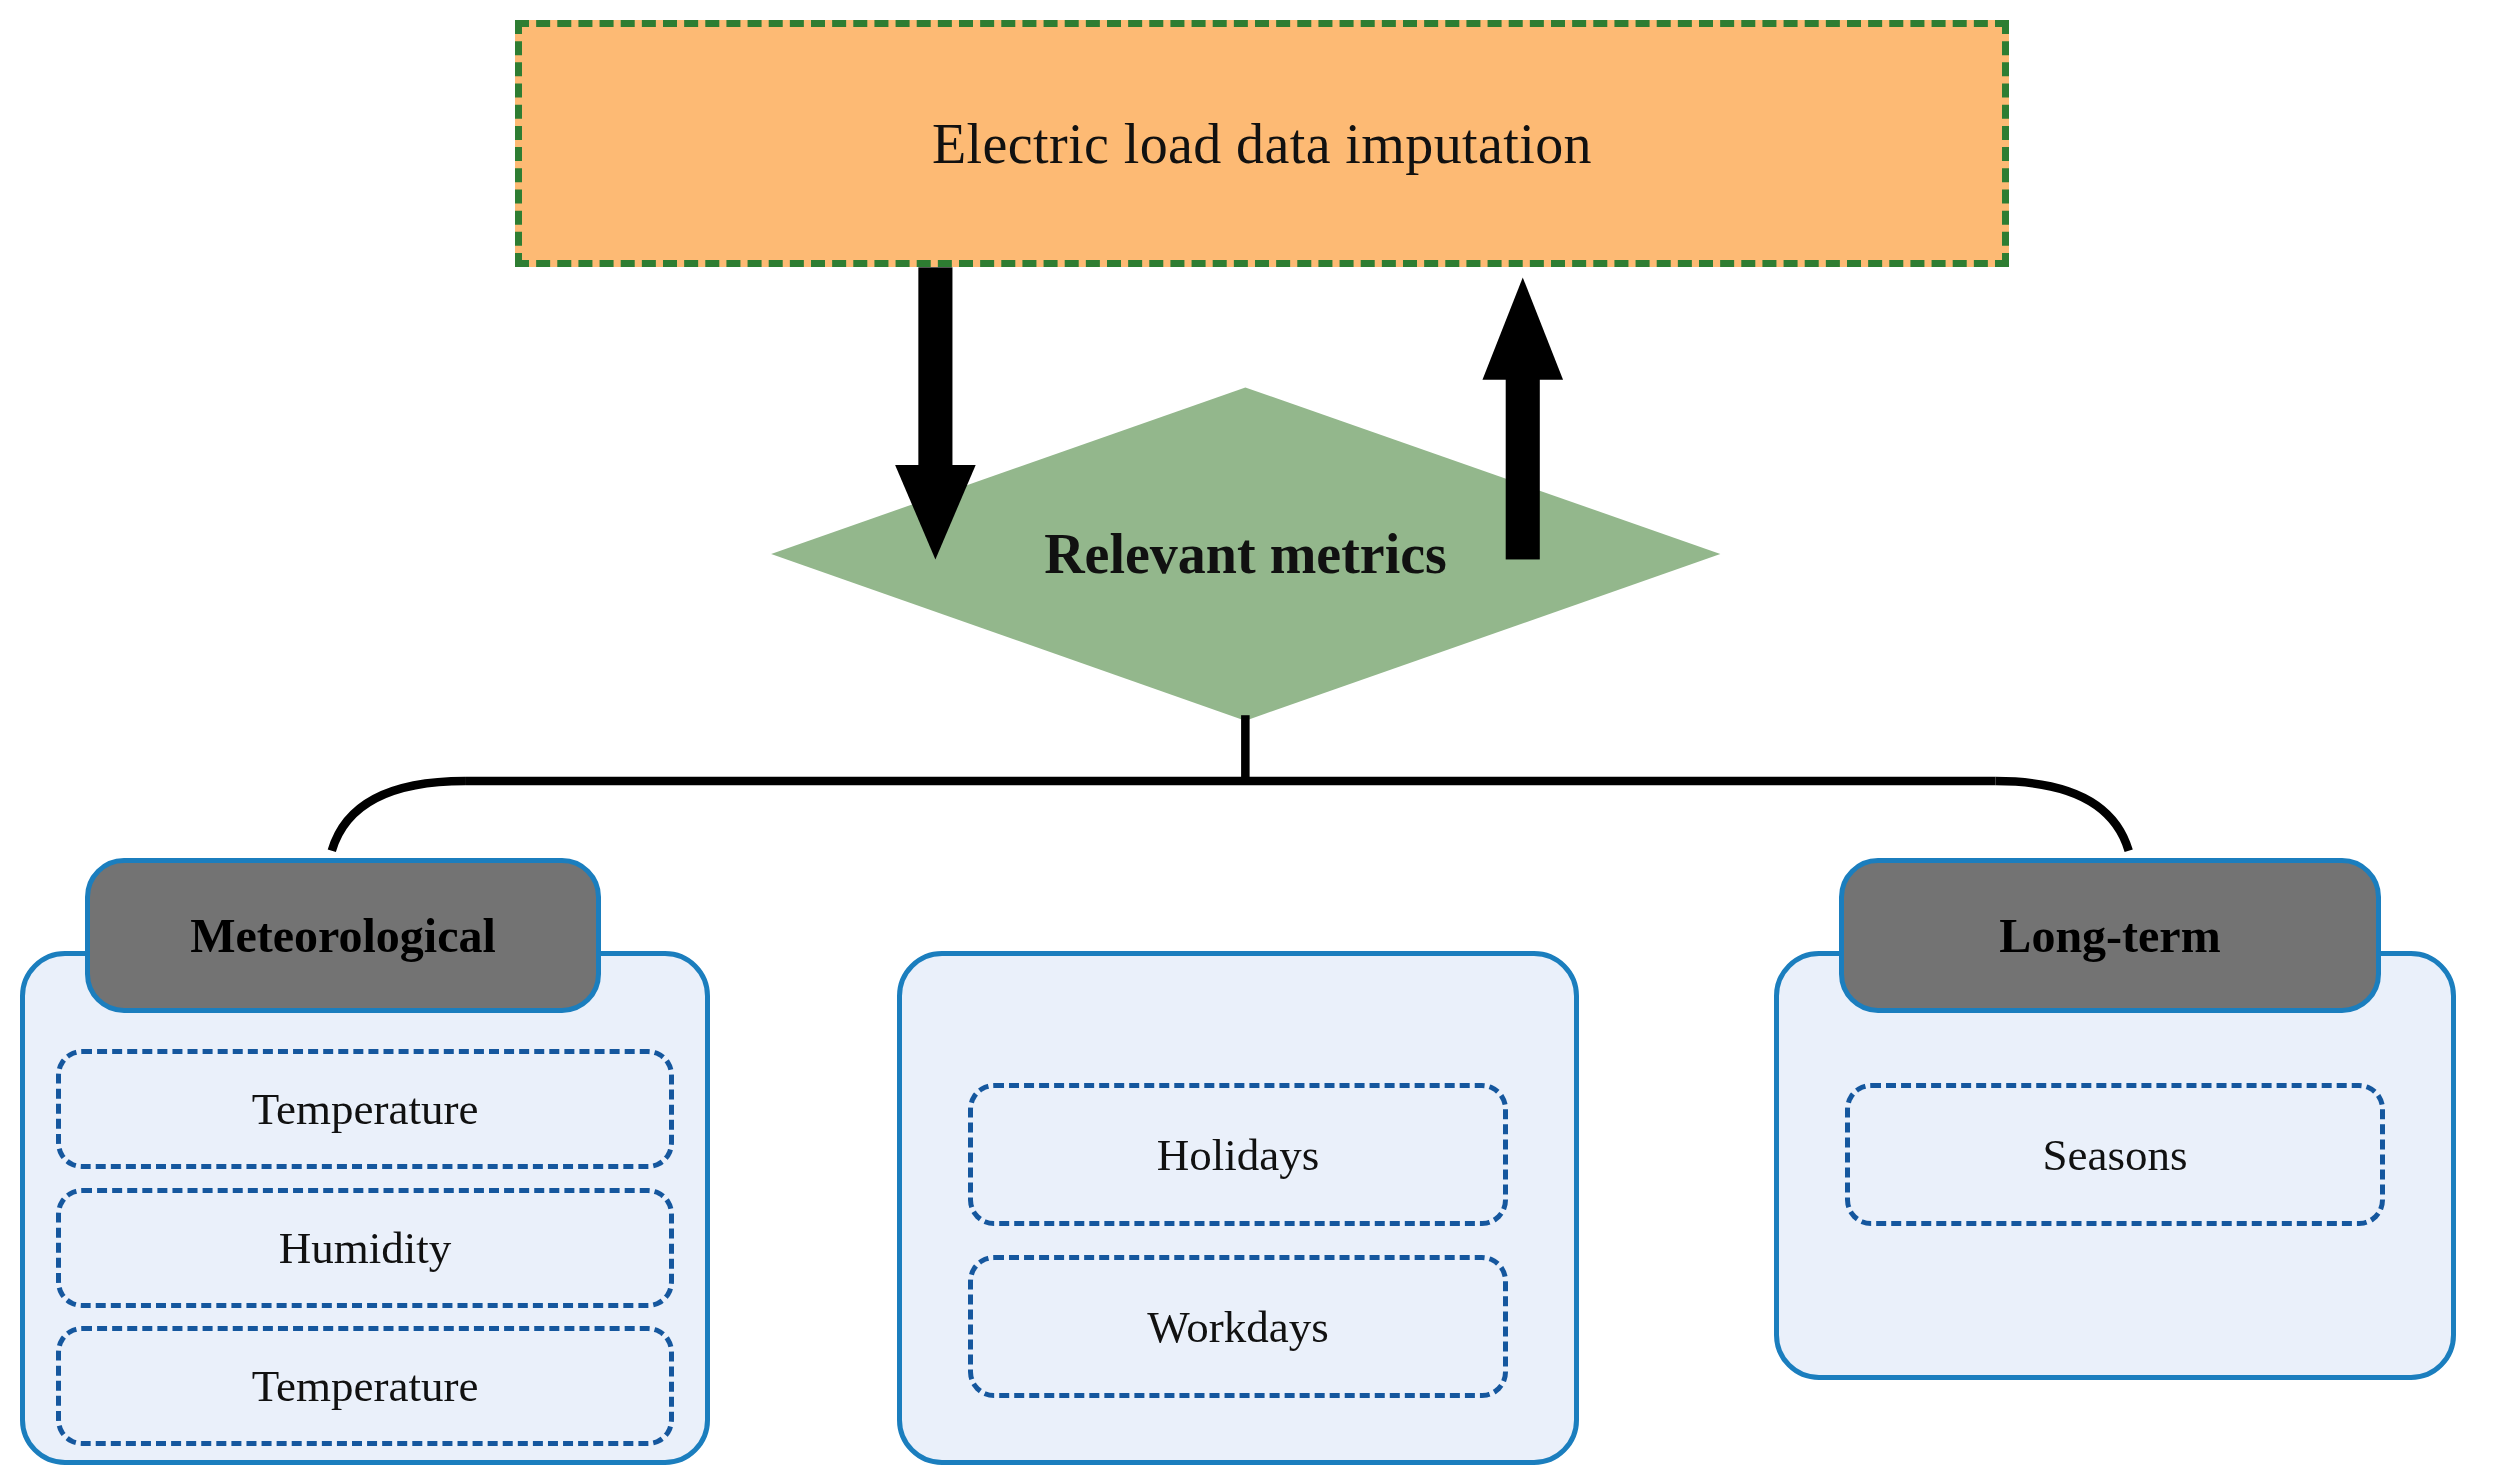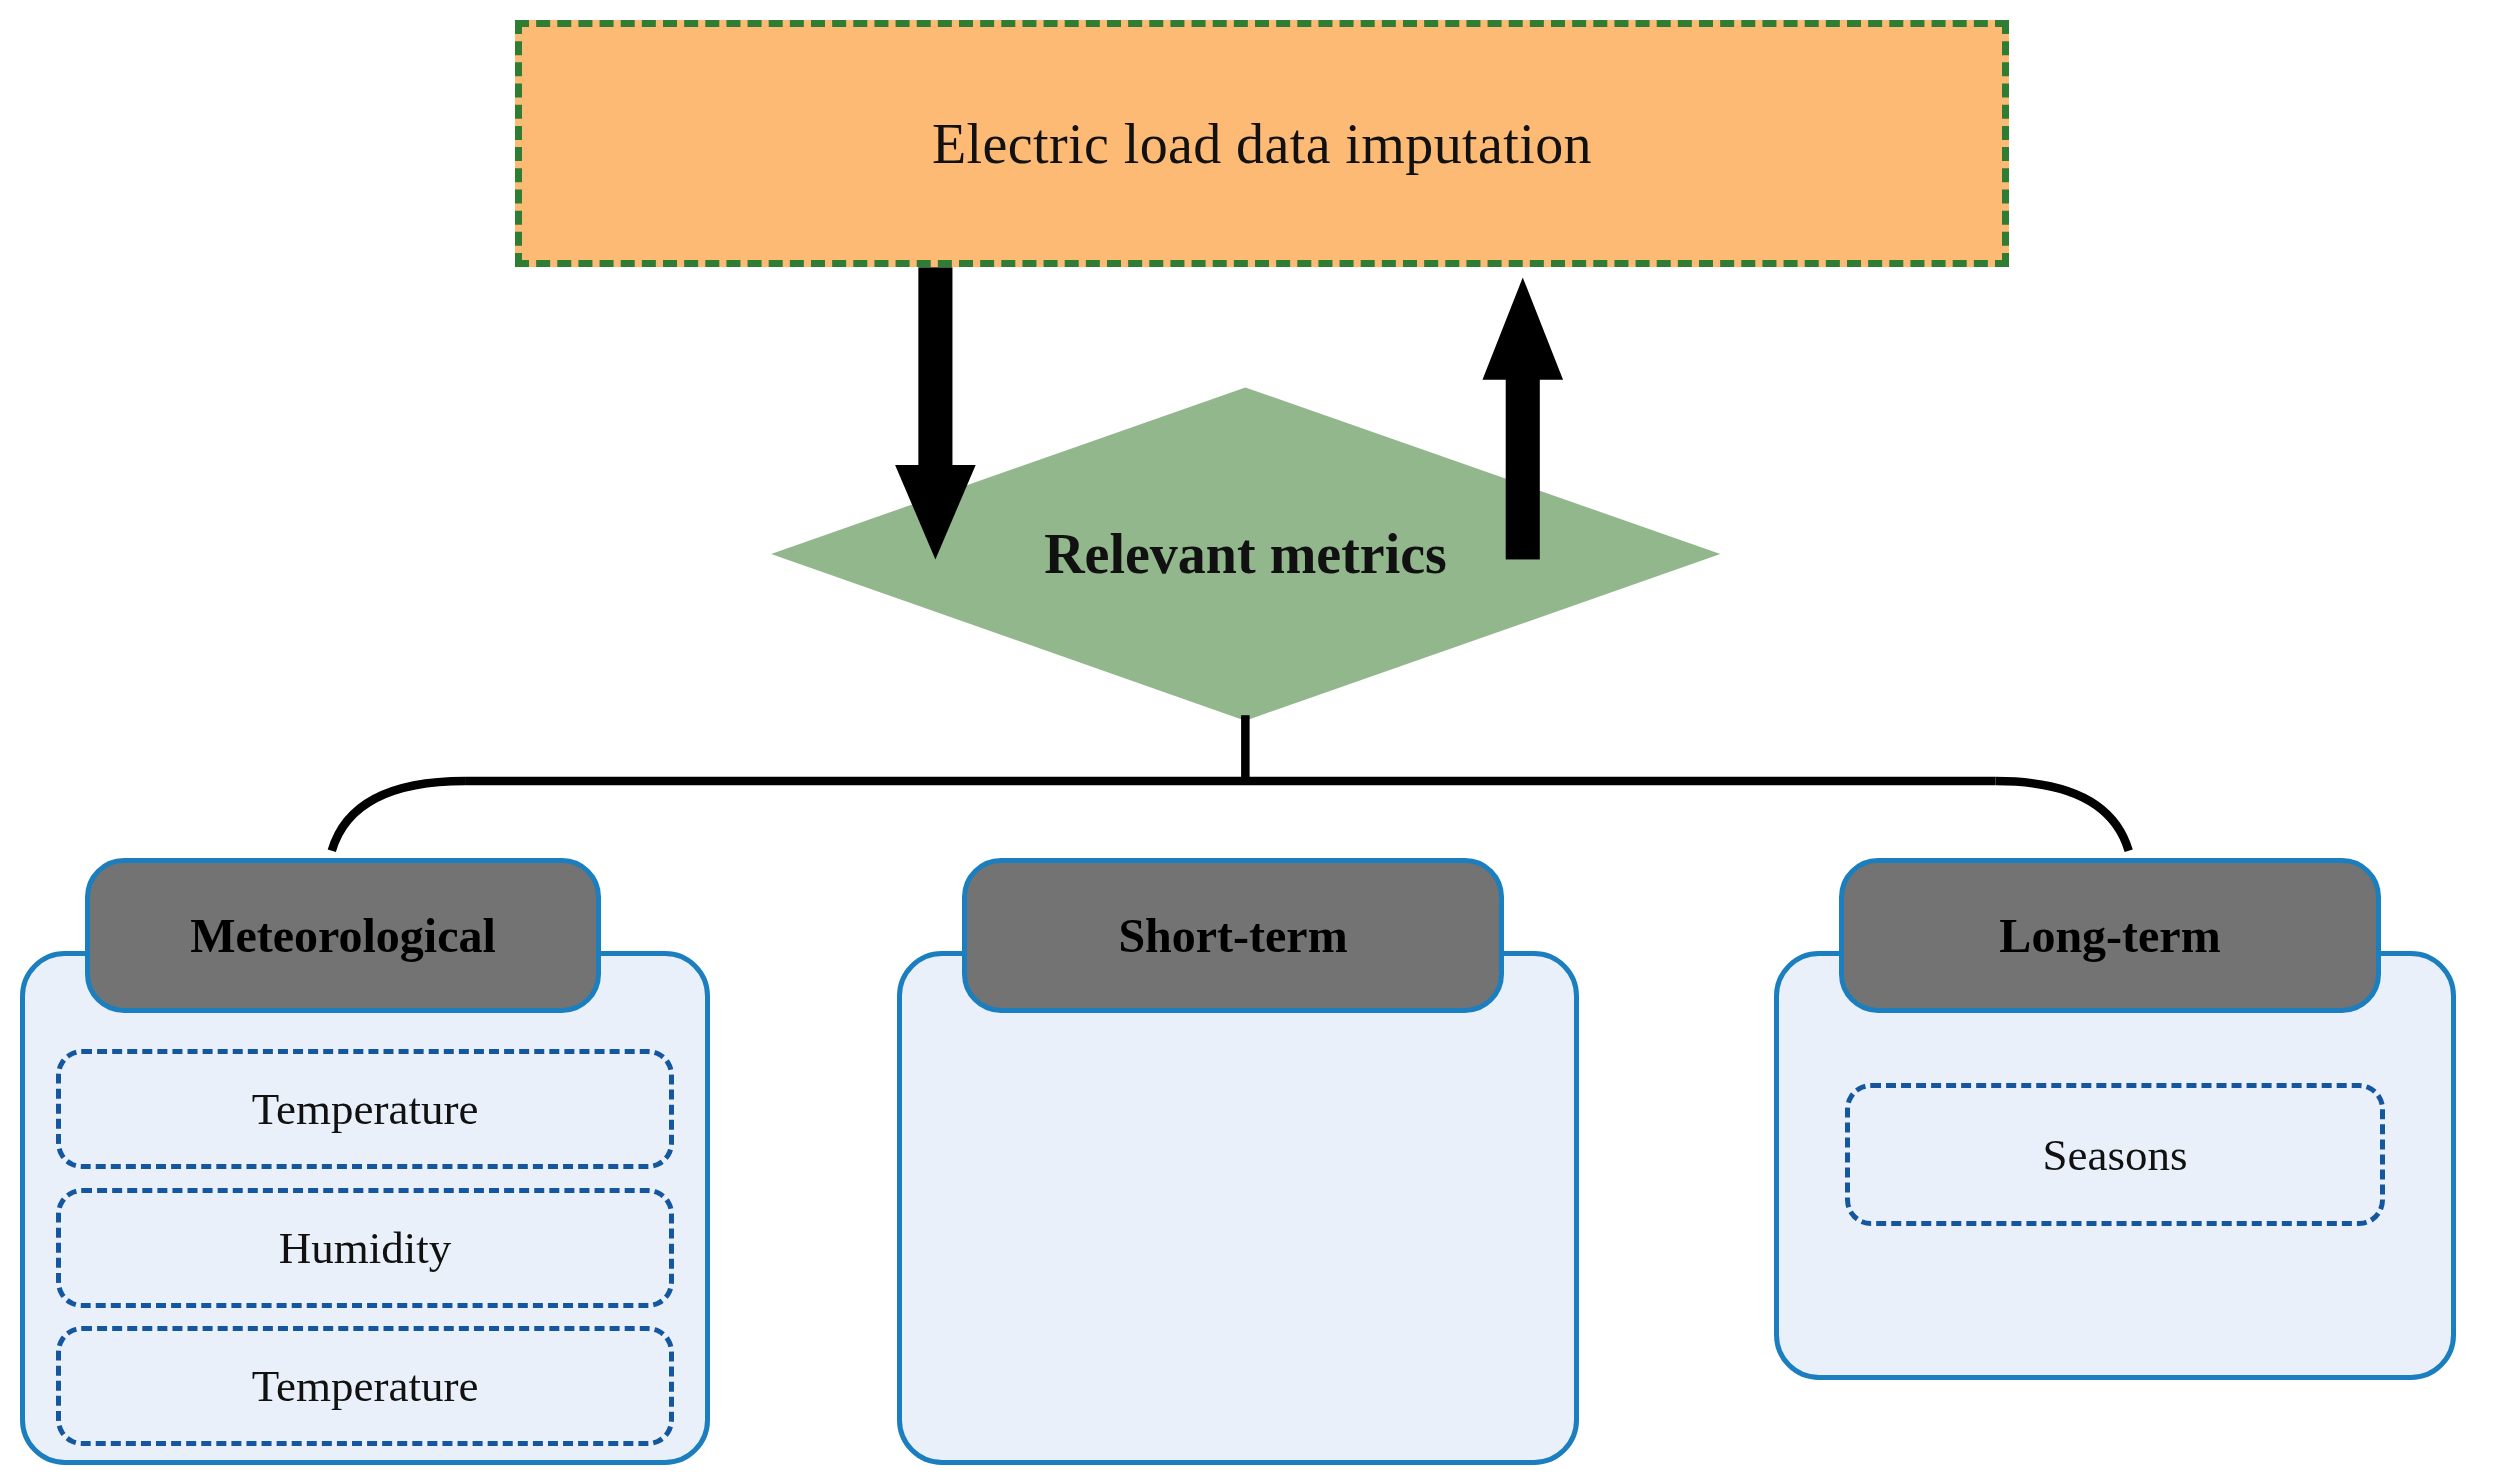--- a/index.html
+++ b/index.html
@@ -107,22 +107,23 @@
     </div>
     <div class="items">
       <div class="chip">Temperature</div>
       <div class="chip">Humidity</div>
       <div class="chip">Temperature</div>
     </div>
   </div>
 
   <div class="group" id="grp-short">
     <div class="outer"></div>
-    <div class="header">
-      <span>Short-term</span>
+    <div class="items">
+      <div class="chip">Holidays</div>
+      <div class="chip">Workdays</div>
     </div>
   </div>
 
   <div class="group" id="grp-long">
     <div class="outer"></div>
     <div class="header">
       <span>Long-term</span>
     </div>
     <div class="items">
       <div class="chip">Seasons</div>

